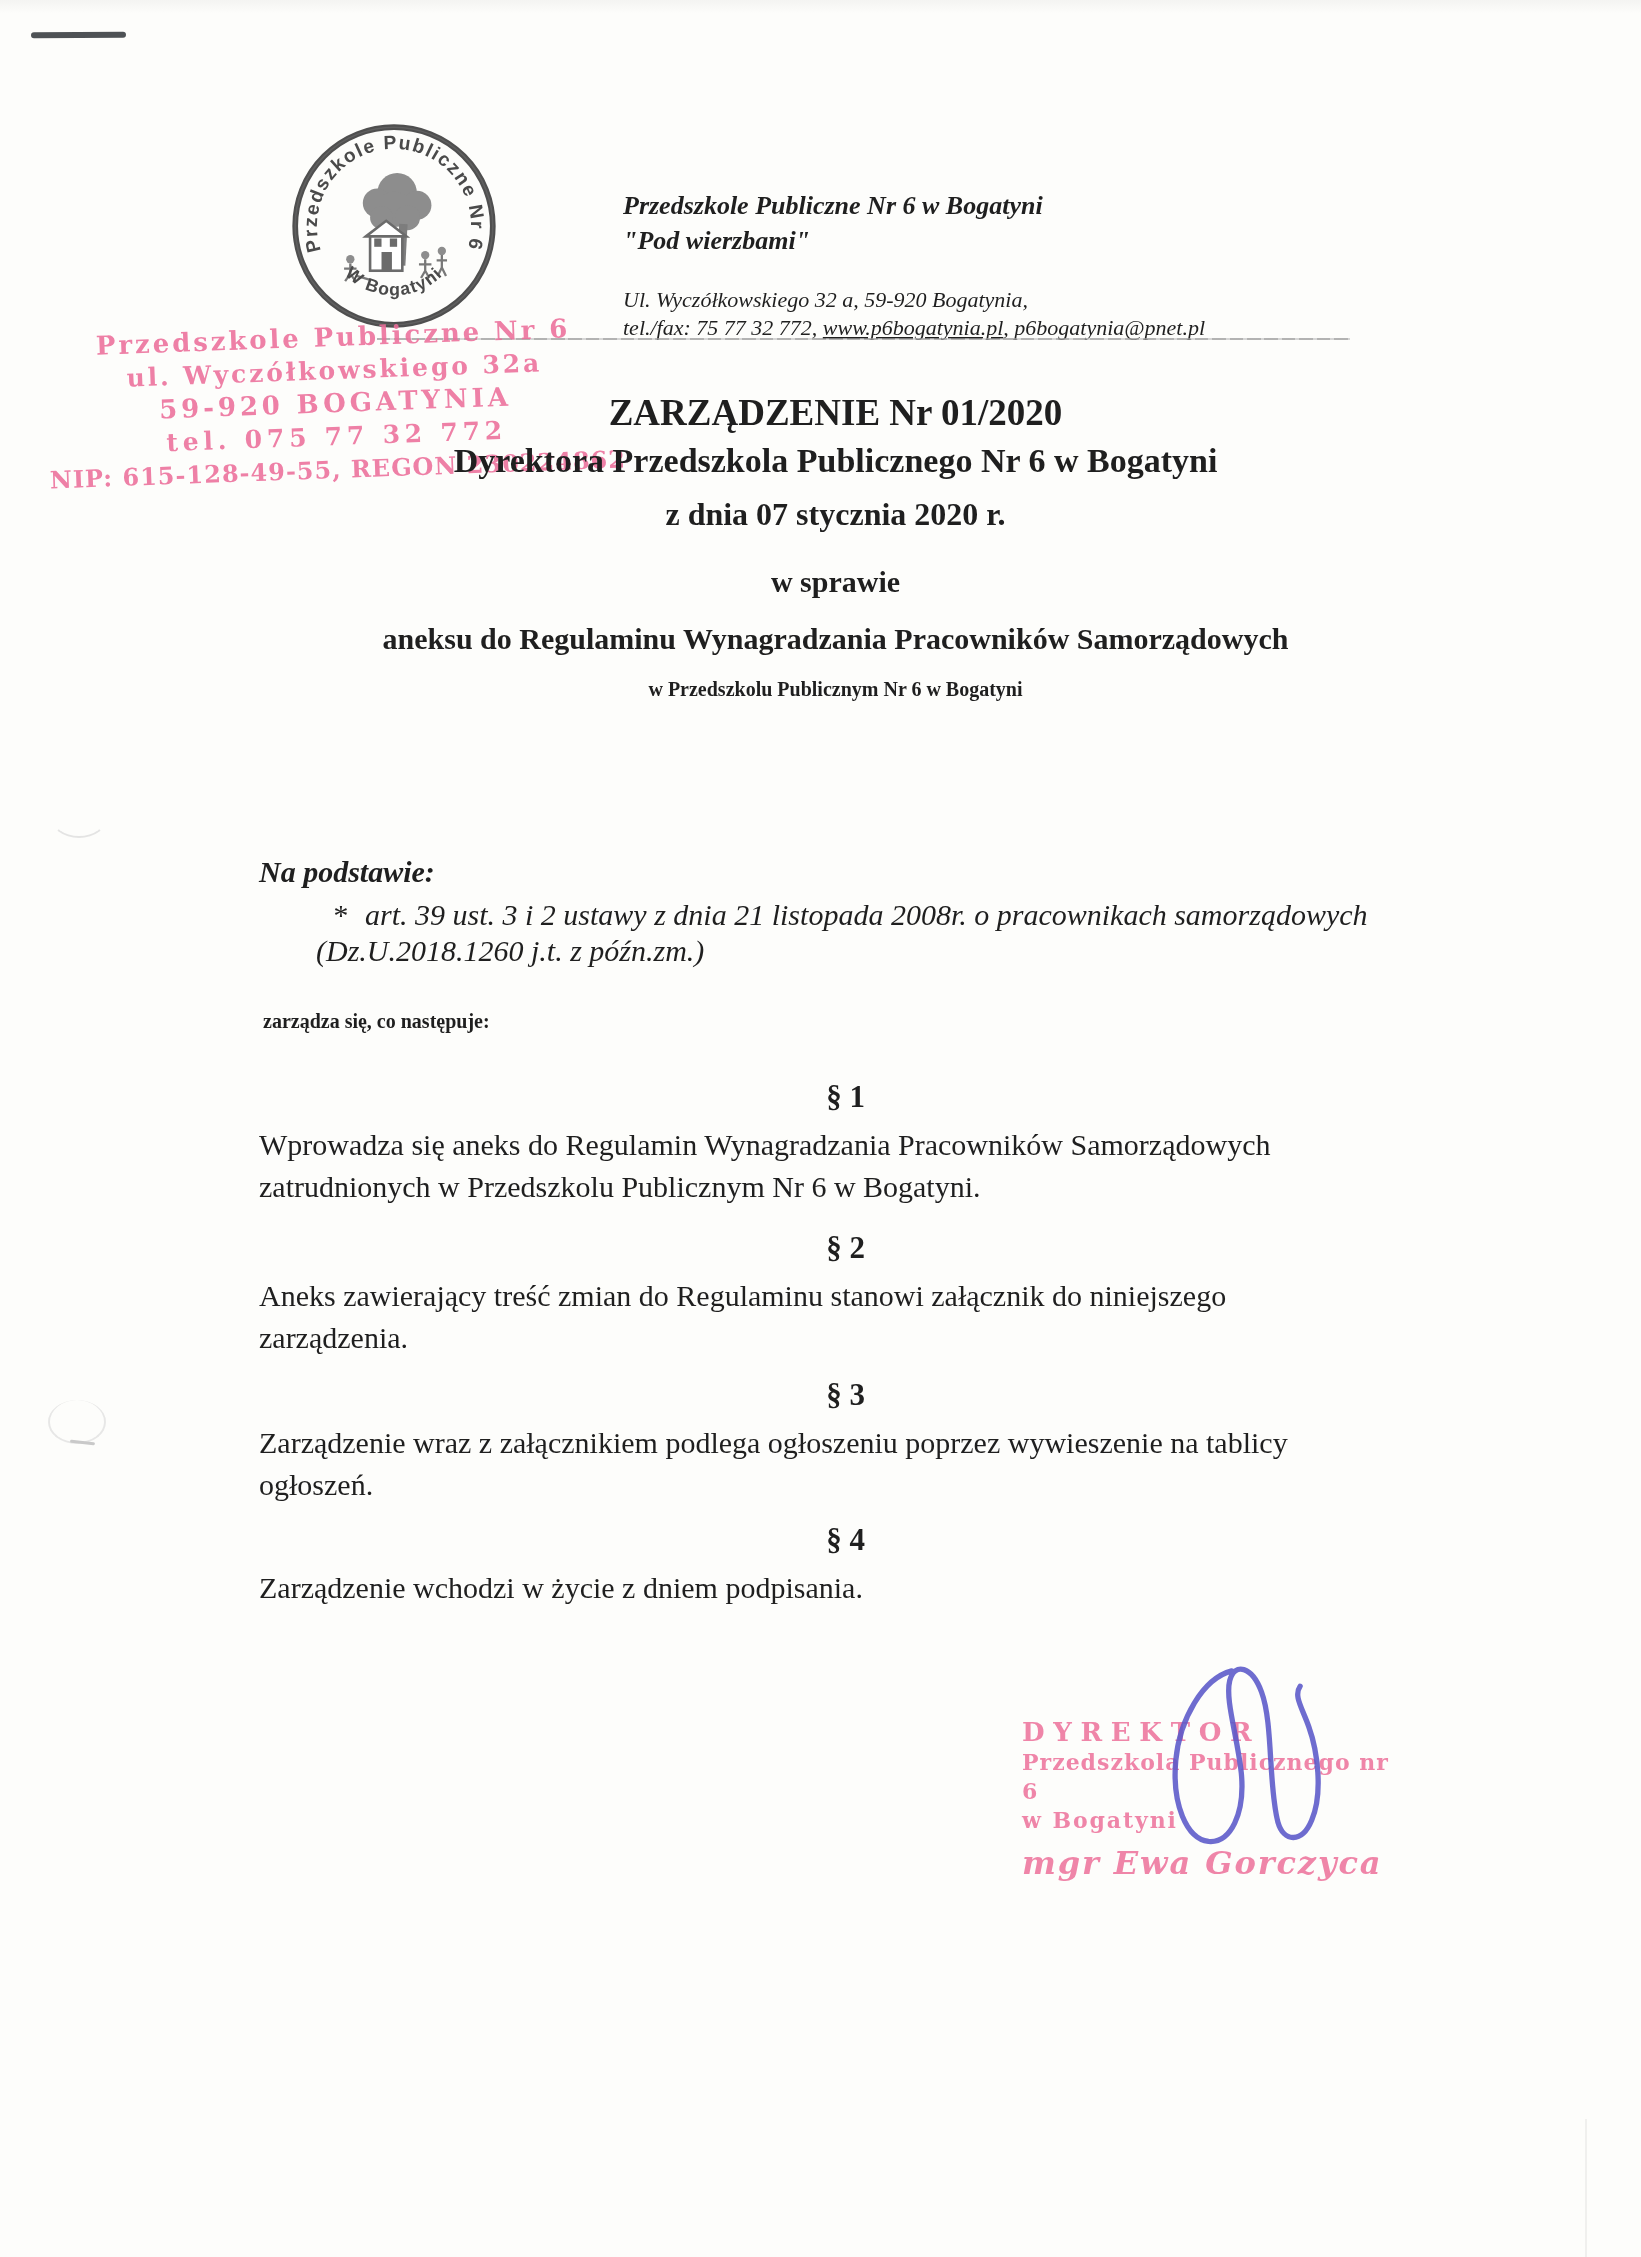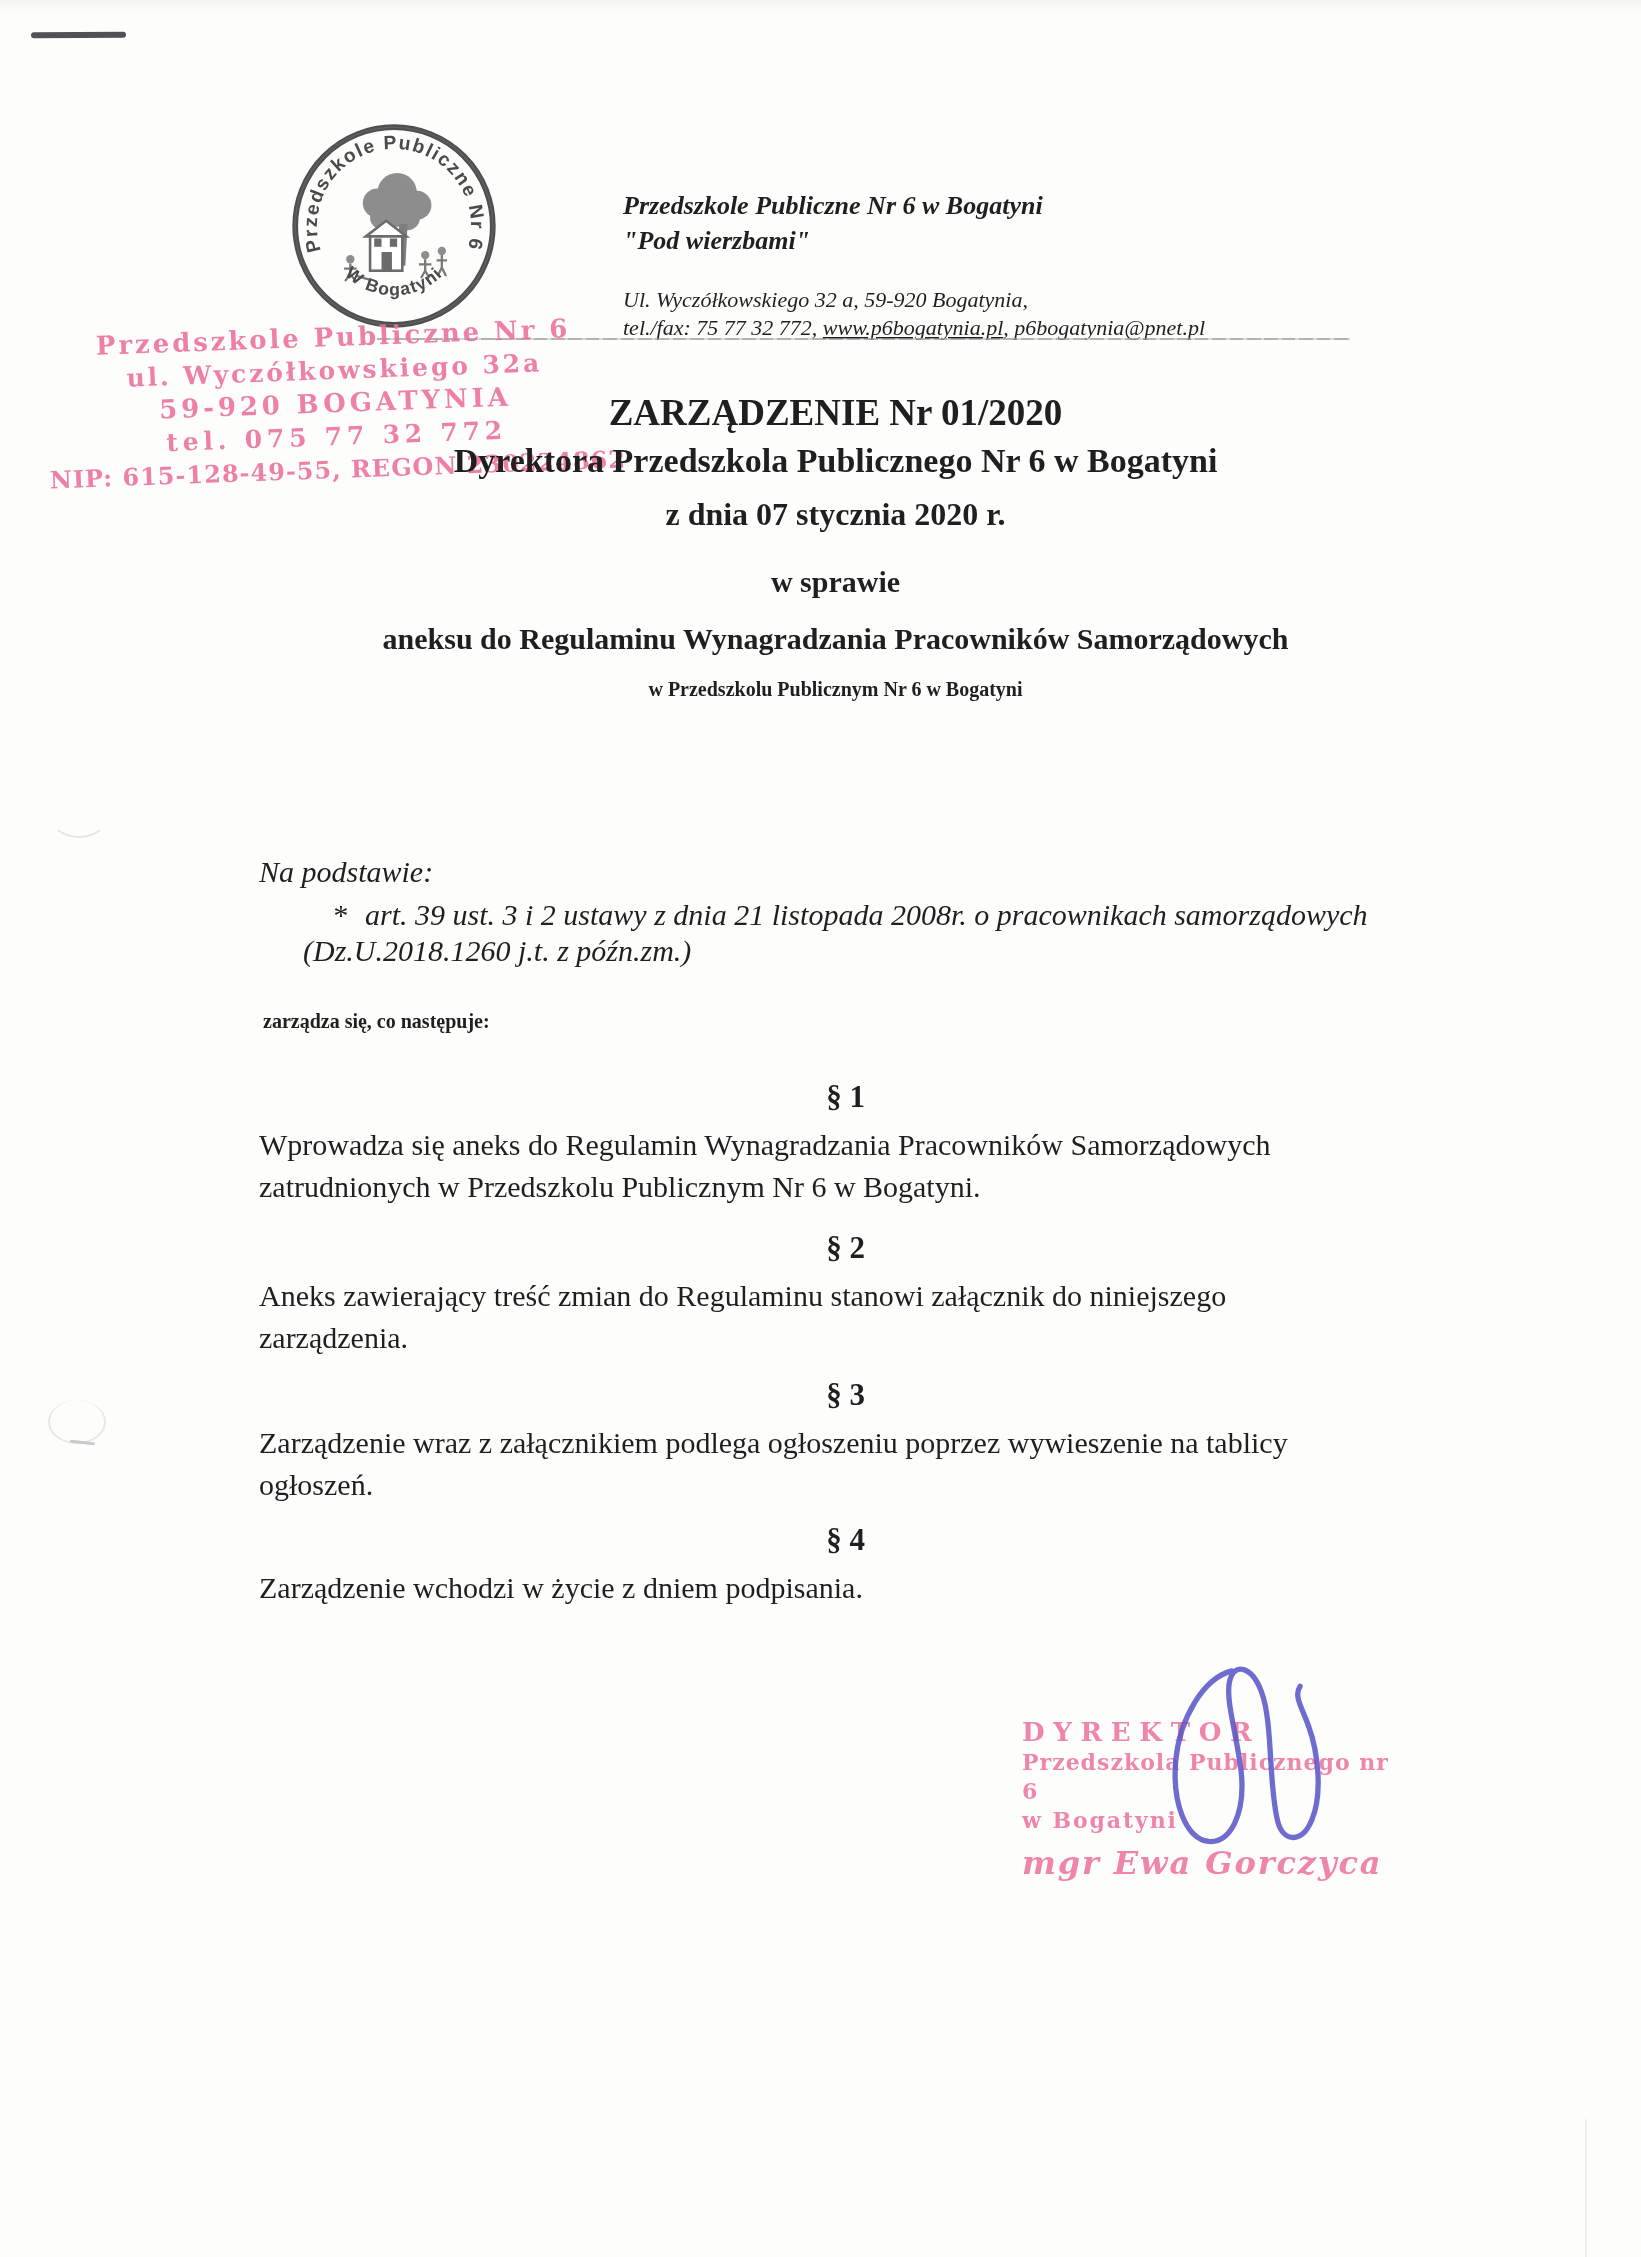--- a/index.html
+++ b/index.html
@@ -52,24 +52,24 @@
   .title{position:absolute;left:261px;top:391px;width:1149px;text-align:center;
     font-weight:bold;}
   .t1{font-size:37px;line-height:1.2;}
   .t2{font-size:34px;line-height:1.2;margin-top:5.8px;}
   .t3{font-size:32px;line-height:1.2;margin-top:12.6px;}
   .t4{font-size:30px;line-height:1.2;margin-top:31px;}
   .t5{font-size:30px;line-height:1.2;margin-top:21px;}
   .t6{font-size:20px;line-height:1.2;margin-top:20px;}
   
   .legal{position:absolute;left:259px;top:855px;width:1265px;font-size:30px;}
-  .legal-head{font-weight:normal;font-style:italic;}
+  .legal-head{font-weight:bold;font-style:italic;}
   .legal-item{display:flex;margin-top:8.7px;font-style:italic;}
   .legal-star{width:33px;margin-left:73px;flex:none;}
-  .legal-cont{font-style:italic;margin-left:44px;margin-top:1.9px;}
+  .legal-cont{font-style:italic;margin-left:57px;margin-top:1.9px;}
   .order-intro{position:absolute;left:263px;top:1010px;font-size:20px;font-weight:bold;}
   
   .section{position:absolute;left:259px;width:1173px;font-size:30px;}
   .sec-1{top:1079px;}
   .sec-2{top:1230px;}
   .sec-3{top:1377px;}
   .sec-4{top:1522px;}
   .sec-num{text-align:center;font-weight:bold;font-size:31px;margin-bottom:8.7px;}
   .sec-line{line-height:42px;}
   

